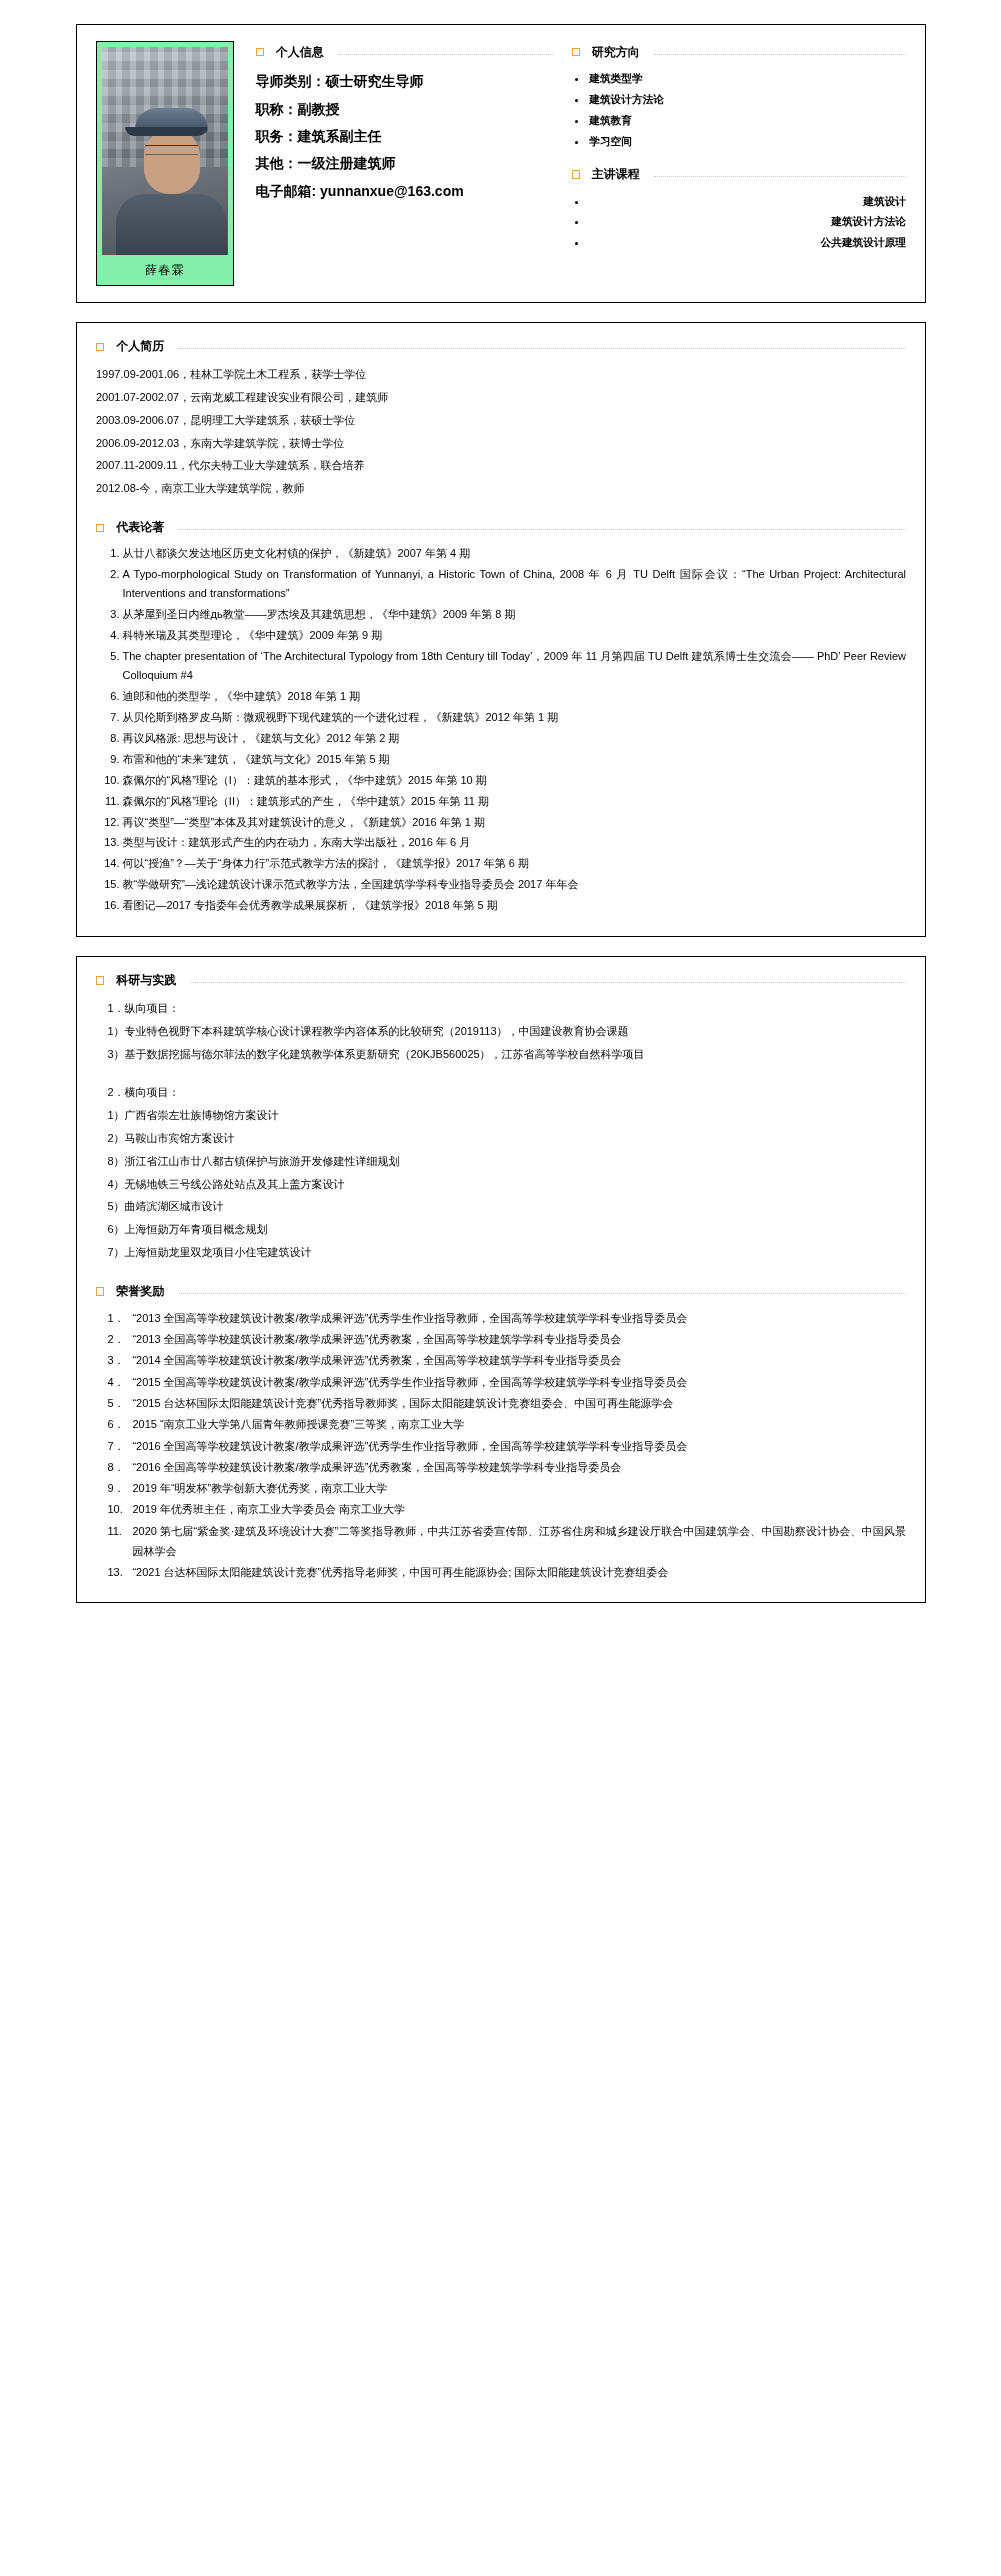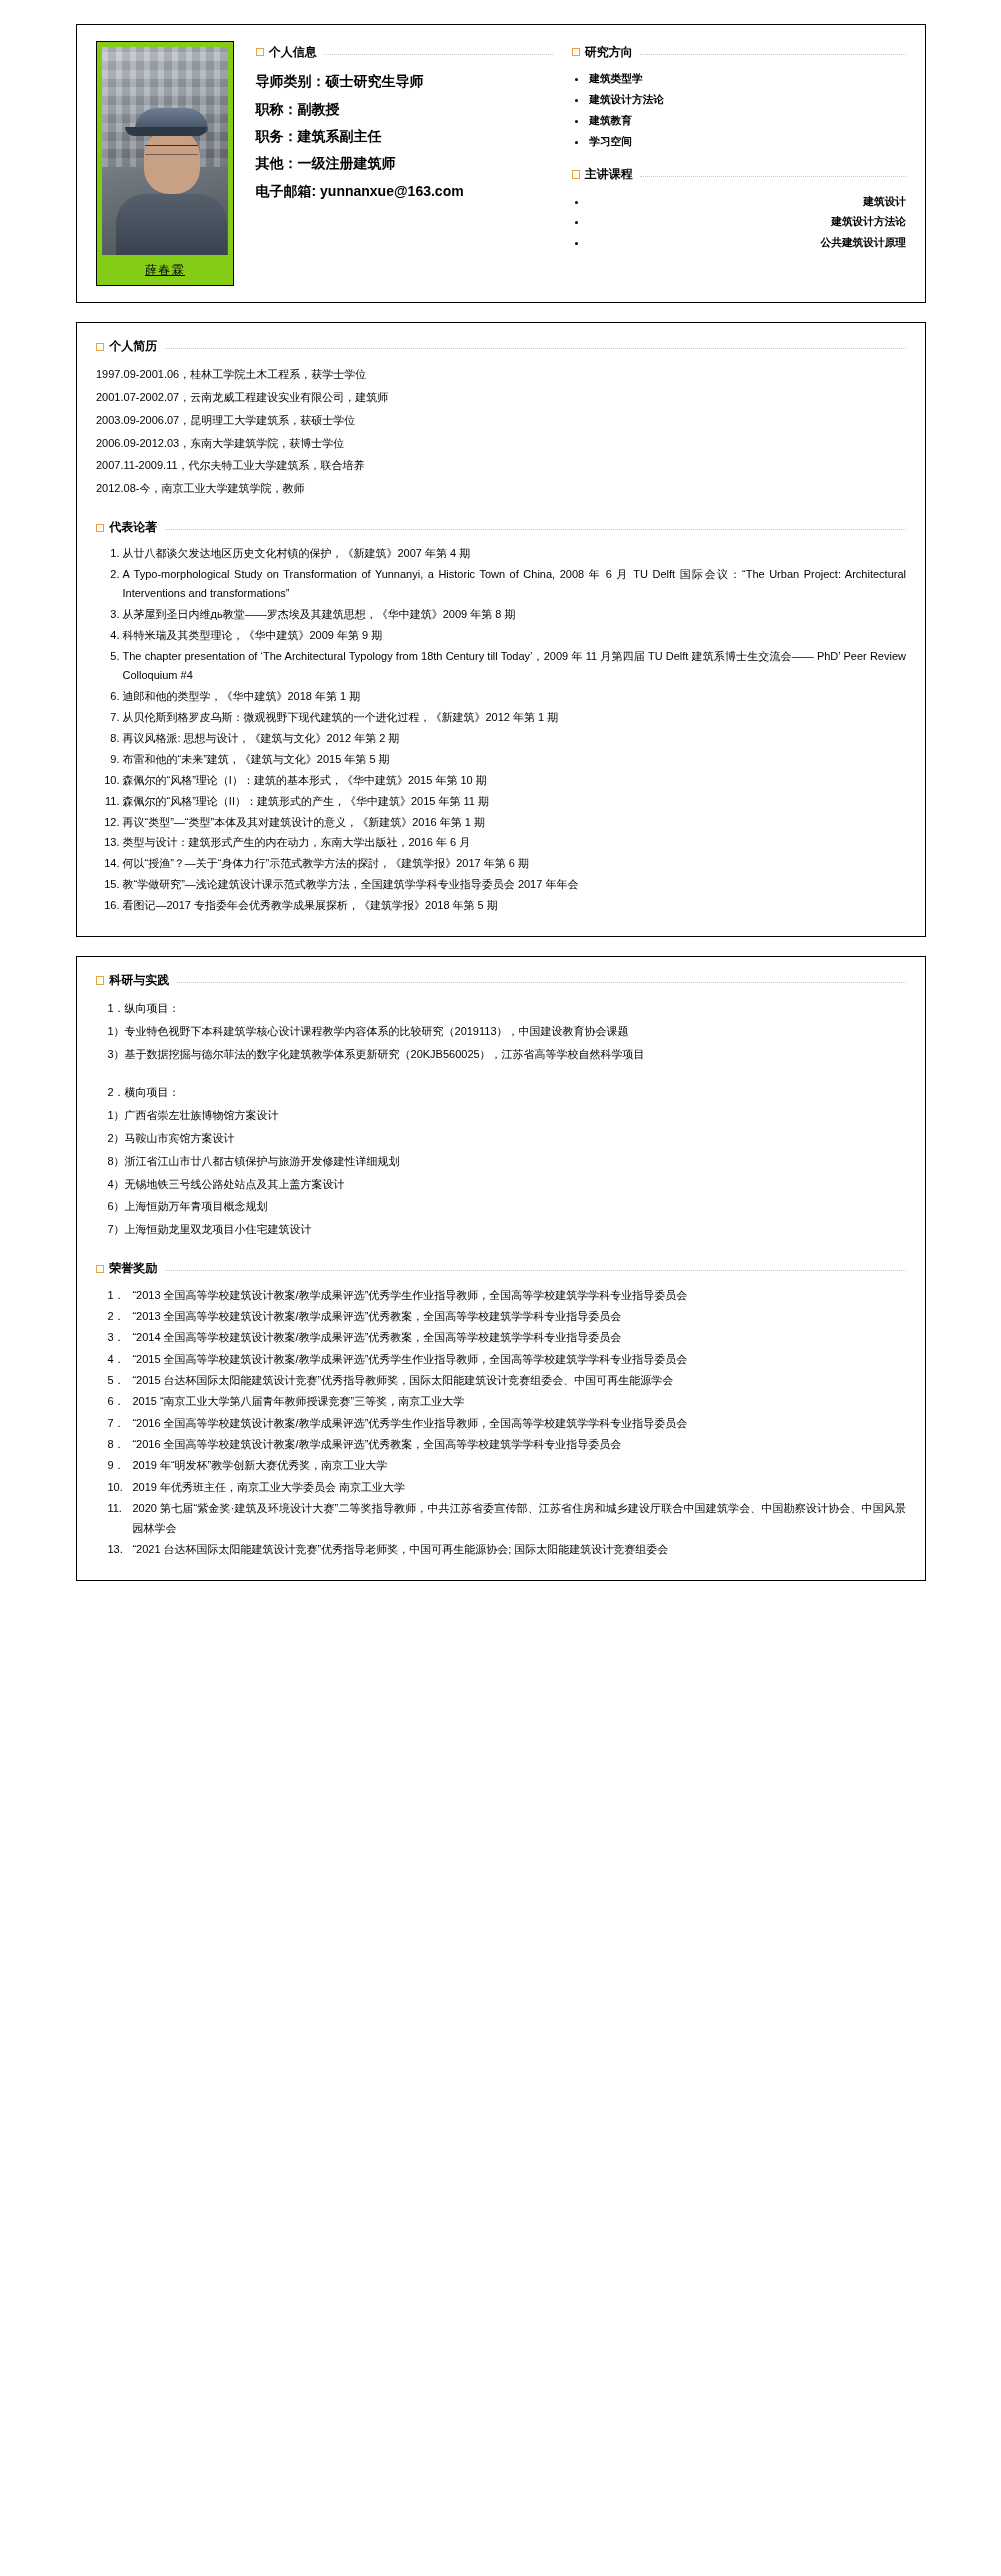--- a/index.html
+++ b/index.html
@@ -26,22 +26,21 @@
     padding: 16.4px 19px 16.4px 19px;
     display: flex;
     gap: 21.5px;
     align-items: flex-start;
   }
   .photo-wrap {
     width: 138px;
     flex: 0 0 138px;
     border: 1.3px solid #000;
     padding: 5px 5px 0 5px;
-    background: #84cc16;
-    text-decoration: underline;
+    background: #86efac;
   }
   .photo {
     width: 100%;
     height: 208px;
     background:
       linear-gradient(180deg, rgba(255,255,255,0.05), rgba(0,0,0,0.18)),
       linear-gradient(160deg, #b9bfc6 0%, #9aa3ab 28%, #7d858d 52%, #5d646b 100%);
     position: relative;
     overflow: hidden;
   }
@@ -87,21 +86,21 @@
     flex: 1 1 auto;
     gap: 19px;
     padding-top: 2.5px;
   }
   .col-left { flex: 0 0 297px; }
   .col-right { flex: 1 1 auto; }
 
   .sect-head {
     display: flex;
     align-items: center;
-    gap: 5px;
+    gap: 12px;
     margin-bottom: 7.6px;
     font-family: Liberation Mono, monospace;
   }
   .sq {
     width: 8.2px; height: 8.2px;
     border: 1.3px solid #e8a33d;
     flex: 0 0 auto;
     display: inline-block;
   }
   .sect-title {
@@ -309,20 +308,21 @@
       </div>
 
       <div class="spacer"></div>
 
       <div class="plain-lines" style="padding-left:11.4px">
         <div class="sub-head">2．横向项目：</div>
         <div>1）广西省崇左壮族博物馆方案设计</div>
         <div>2）马鞍山市宾馆方案设计</div>
         <div>8）浙江省江山市廿八都古镇保护与旅游开发修建性详细规划</div>
         <div>4）无锡地铁三号线公路处站点及其上盖方案设计</div>
+        <div>5）曲靖滨湖区城市设计</div>
         <div>6）上海恒勋万年青项目概念规划</div>
         <div>7）上海恒勋龙里双龙项目小住宅建筑设计</div>
       </div>
     </div>
 
     <div class="block">
       <div class="sect-head">
         <span class="sq"></span>
         <span class="sect-title">荣誉奖励</span>
         <span class="dots"></span>

